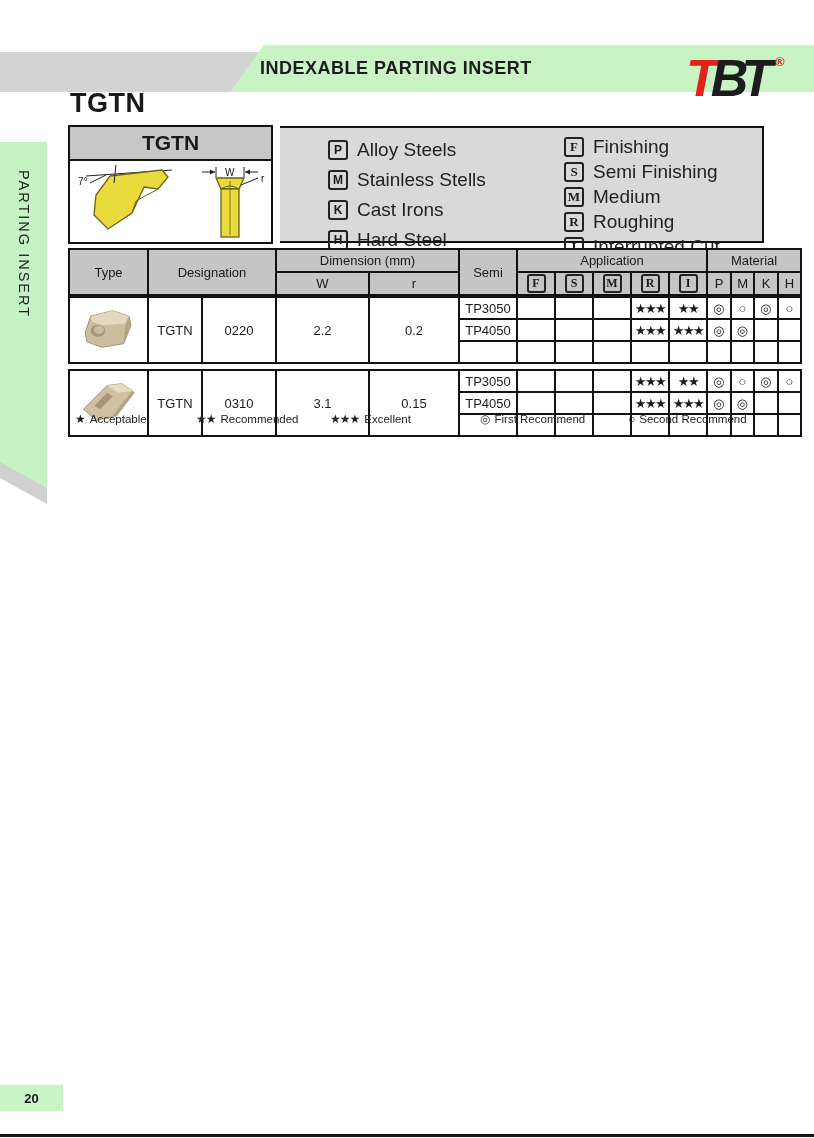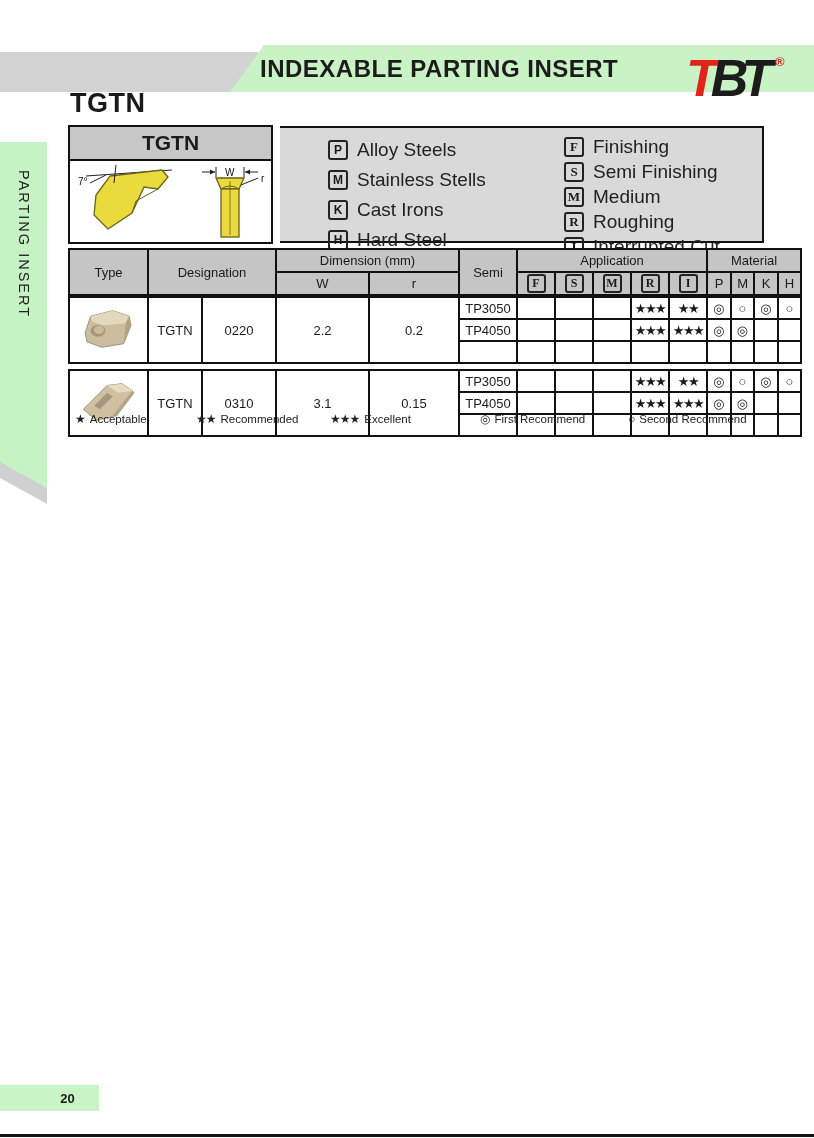--- a/index.html
+++ b/index.html
@@ -7,21 +7,21 @@
     width:814px;height:1138px;position:relative;background:#ffffff;
     font-family:"Liberation Sans",sans-serif;color:#1a1a1a;overflow:hidden;
   }
   
   .gray-stripe{position:absolute;left:0;top:52px;width:258px;height:40px;background:#d3d3d3;}
   .banner{
     position:absolute;left:230px;top:45px;width:584px;height:47px;background:#c9f2c5;
     clip-path:polygon(34px 0,100% 0,100% 100%,0 100%);
     display:flex;align-items:center;padding-left:0;box-sizing:border-box;
   }
-  .banner-title{margin-left:30px;font-size:24px;font-weight:bold;letter-spacing:.5px;color:#1c1c1c;}
+  .banner-title{margin-left:30px;font-size:18px;font-weight:bold;letter-spacing:.5px;color:#1c1c1c;}
   .logo{position:absolute;left:686px;top:52px;font-style:italic;font-weight:bold;
         font-size:52px;letter-spacing:-7px;color:#1c1c1c;line-height:1;white-space:nowrap;}
   .logo .t1{color:#e2231a;}
   .logo .reg{font-size:13px;letter-spacing:0;color:#e2231a;position:relative;top:-30px;left:9px;font-style:normal;}
   
   .page-title{position:absolute;left:70px;top:88px;font-size:27px;font-weight:bold;letter-spacing:.5px;}
   
   .legend-left{position:absolute;left:68px;top:125px;width:205px;height:119px;
     border:2px solid #111;box-sizing:border-box;background:#fff;}
   .legend-left-header{height:34px;background:#c7c7c7;border-bottom:2px solid #111;
@@ -60,21 +60,21 @@
   
   .side-shadow{position:absolute;left:0;top:152px;width:47px;height:352px;background:#d0d0d0;
     clip-path:polygon(0 0,100% 0,100% 100%,0 calc(100% - 26px));}
   .side-tab{position:absolute;left:0;top:142px;width:47px;height:346px;background:#c6f3c4;
     clip-path:polygon(0 0,100% 0,100% 100%,0 calc(100% - 26px));
     display:flex;justify-content:center;}
   .side-tab-text{writing-mode:vertical-rl;text-orientation:mixed;margin-top:28px;
     font-size:14.5px;letter-spacing:2px;color:#222;}
   
   .page-num{position:absolute;left:0;top:1085px;width:63px;height:26px;background:#c9f5c6;
-    display:flex;align-items:center;justify-content:center;font-size:13px;font-weight:bold;padding-left:36px;}
+    display:flex;align-items:center;justify-content:center;font-size:13px;font-weight:bold;}
   .bottom-rule{position:absolute;left:0;top:1134px;width:814px;height:2.5px;background:#111;}
   svg text{font-family:"Liberation Sans",sans-serif;}
 </style>
 </head>
 <body>
 
 <div class="gray-stripe"></div>
 <div class="banner">
   <span class="banner-title">INDEXABLE PARTING INSERT</span>
 </div>

